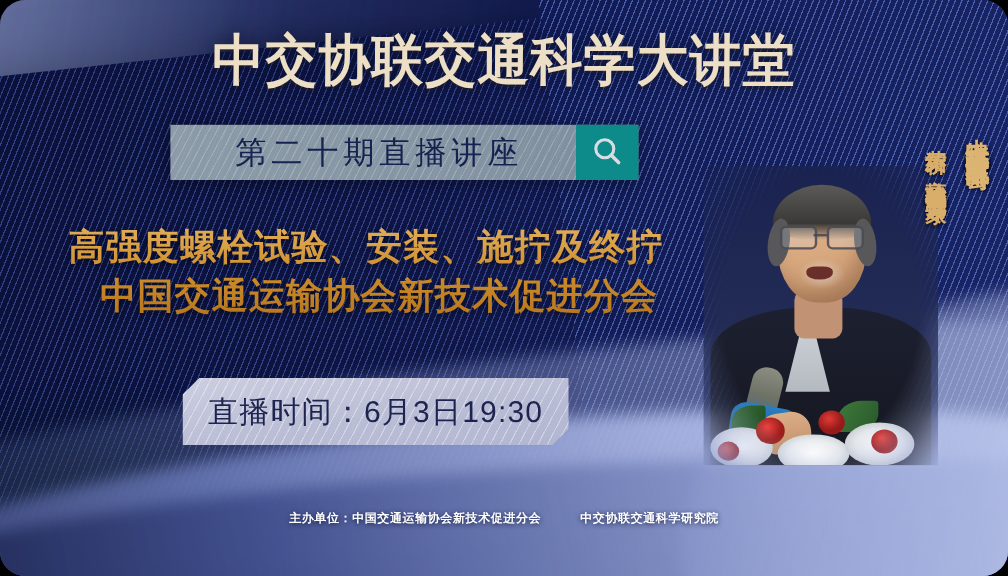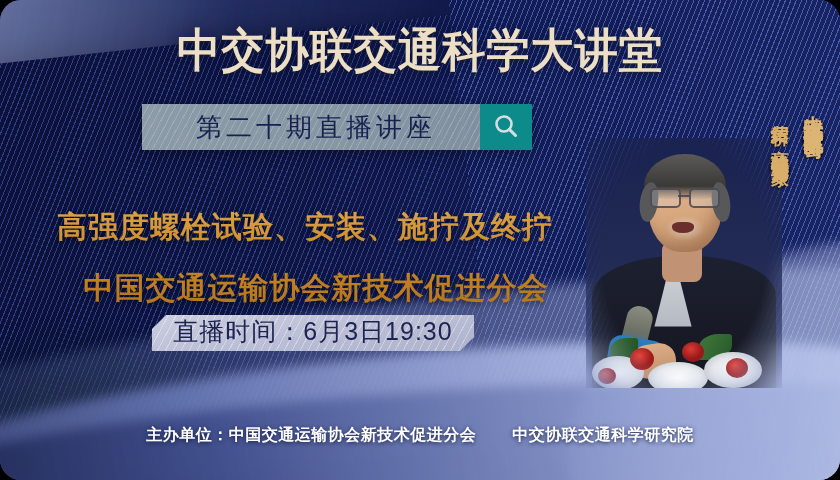--- a/index.html
+++ b/index.html
@@ -221,26 +221,26 @@
     font-weight:700;
     font-size:30px;
     line-height:1.38;
     letter-spacing:1px;
     background:linear-gradient(180deg,#e3b05c 0%,#cf8e2b 48%,#b4741b 100%);
     -webkit-background-clip:text;background-clip:text;
     color:transparent;
     -webkit-text-fill-color:transparent;
     filter:drop-shadow(0 2px 3px rgba(0,0,0,.55));
   }
-  .topic span{display:block;margin-top:20px;}
+  .topic span{display:block;}
   .topic .l2{padding-left:22px;}
 
   .time-badge{
-    position:absolute;left:152px;top:315px;width:322px;height:36px;
-    display:flex;align-items:flex-start;justify-content:center;
+    position:absolute;left:152px;top:315px;width:322px;height:56px;
+    display:flex;align-items:center;justify-content:center;
     background:linear-gradient(170deg,rgba(214,216,232,.95) 0%,rgba(196,199,220,.95) 45%,rgba(178,182,208,.95) 100%);
     clip-path:polygon(14px 0,100% 0,100% calc(100% - 14px),calc(100% - 14px) 100%,0 100%,0 14px);
     box-shadow:0 4px 14px rgba(0,0,0,.4);
   }
   .time-badge::before{
     content:"";position:absolute;inset:0;
     background:repeating-linear-gradient(118deg,rgba(255,255,255,.35) 0px,rgba(255,255,255,.35) 1px,rgba(255,255,255,0) 1px,rgba(255,255,255,0) 7px);
   }
   .time-text{
     position:relative;z-index:2;
@@ -255,21 +255,21 @@
     color:#d8b070;
     text-shadow:0 1px 3px rgba(0,0,0,.7);
     letter-spacing:2px;
   }
   .v-org{right:12px;top:100px;font-size:20px;color:#dcb473;}
   .v-person{right:48px;top:110px;font-size:18px;color:#d9ae6b;}
 
   .footer{
     position:absolute;left:0;right:0;top:425px;
     text-align:center;
-    font-size:16px;font-weight:700;color:#ffffff;
+    font-size:10px;font-weight:700;color:#ffffff;
     letter-spacing:.5px;
     text-shadow:0 1px 4px rgba(10,16,50,.85);
   }
   .footer .gap{display:inline-block;width:26px;}
 </style>
 </head>
 <body>
 
 <div id="poster">
 

